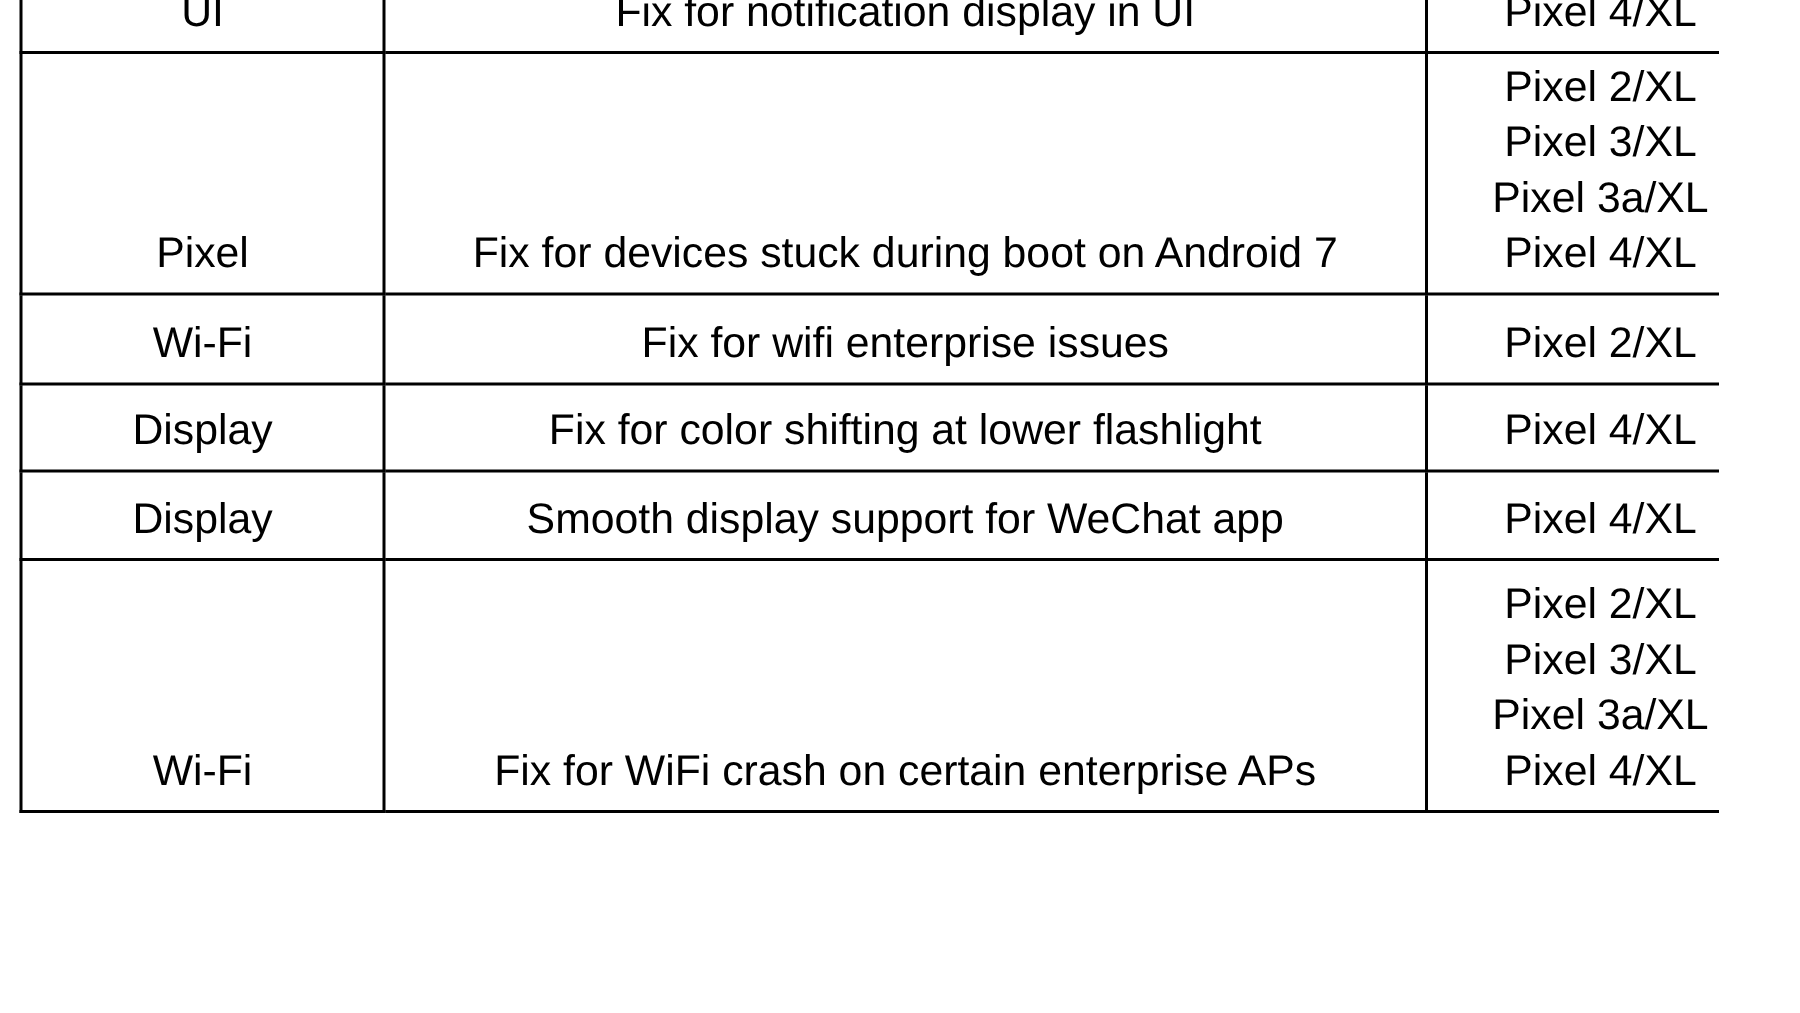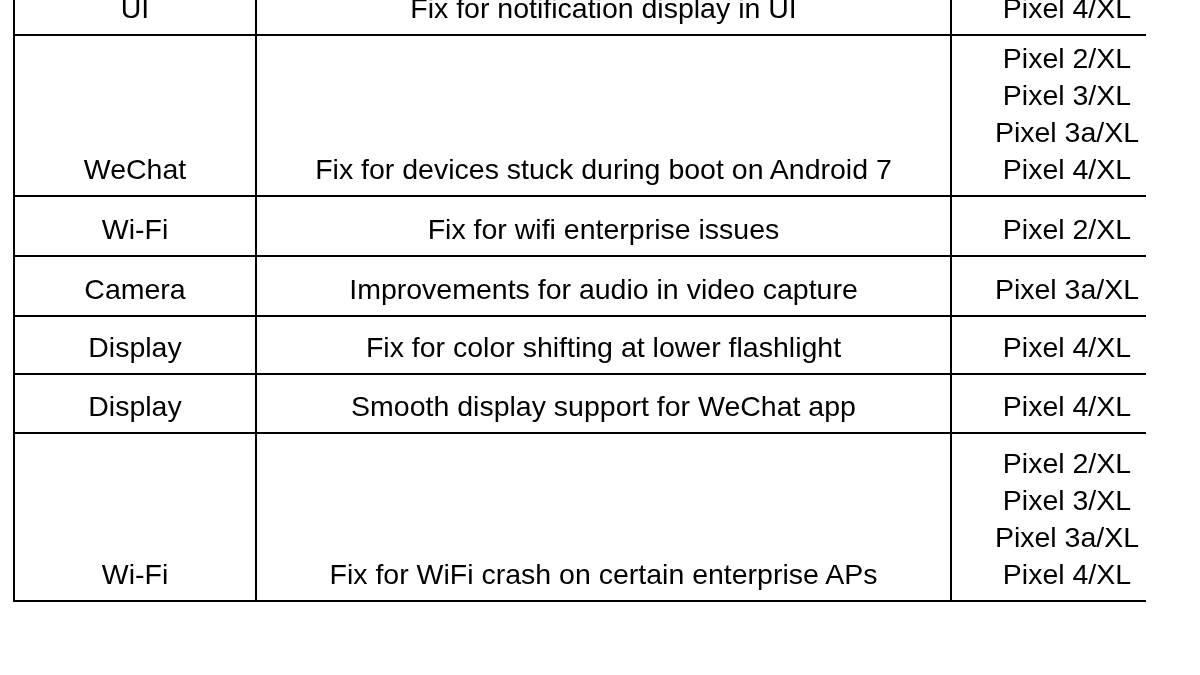--- a/index.html
+++ b/index.html
@@ -54,36 +54,31 @@
       <col style="width:695px">
       <col style="width:232px">
     </colgroup>
     <tbody>
       <tr class="h58">
         <td class="cat">UI</td>
         <td class="desc">Fix for notification display in UI</td>
         <td class="devices">Pixel 4/XL</td>
       </tr>
       <tr class="h158">
-        <td class="cat">WeChat</td>
+        <td class="cat">Pixel</td>
         <td class="desc">Fix for devices stuck during boot on Android 7</td>
         <td class="devices">Pixel 2/XL
 Pixel 3/XL
 Pixel 3a/XL
 Pixel 4/XL</td>
       </tr>
       <tr class="h60">
         <td class="cat">Wi-Fi</td>
         <td class="desc">Fix for wifi enterprise issues</td>
         <td class="devices">Pixel 2/XL</td>
-      </tr>
-      <tr class="h60">
-        <td class="cat">Camera</td>
-        <td class="desc">Improvements for audio in video capture</td>
-        <td class="devices">Pixel 3a/XL</td>
       </tr>
       <tr class="h58">
         <td class="cat">Display</td>
         <td class="desc">Fix for color shifting at lower flashlight</td>
         <td class="devices">Pixel 4/XL</td>
       </tr>
       <tr class="h59">
         <td class="cat">Display</td>
         <td class="desc">Smooth display support for WeChat app</td>
         <td class="devices">Pixel 4/XL</td>

